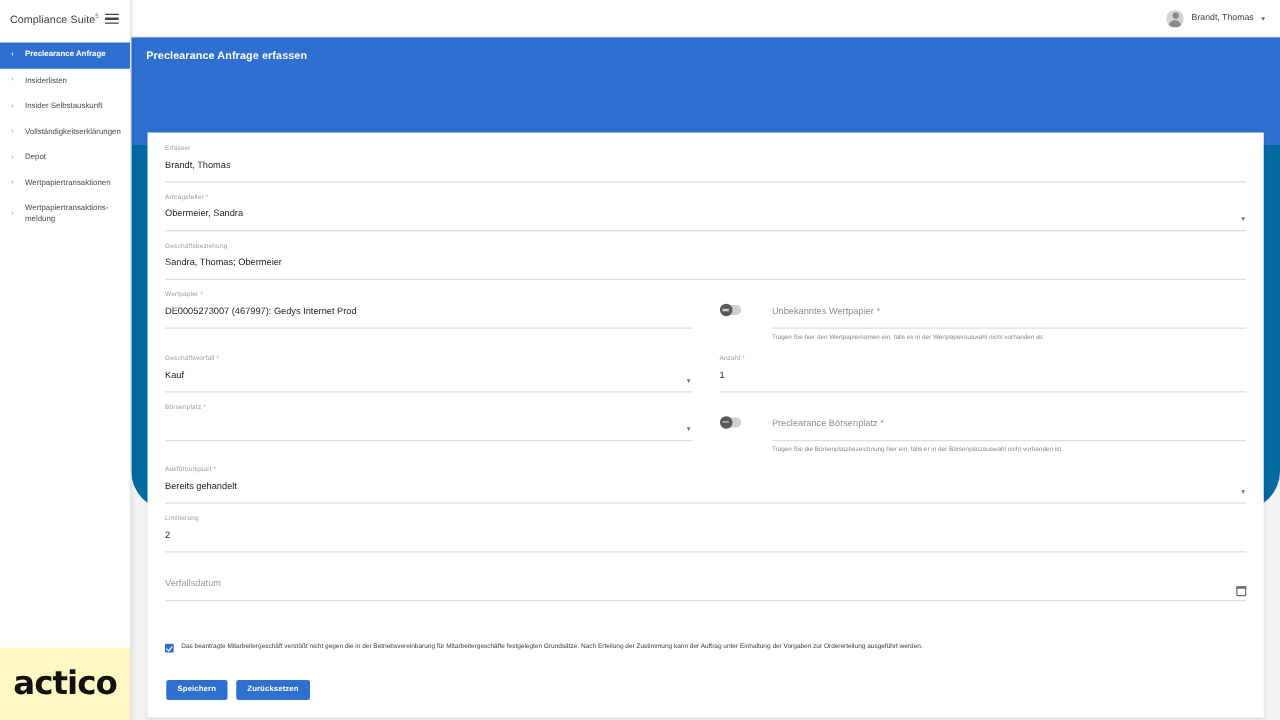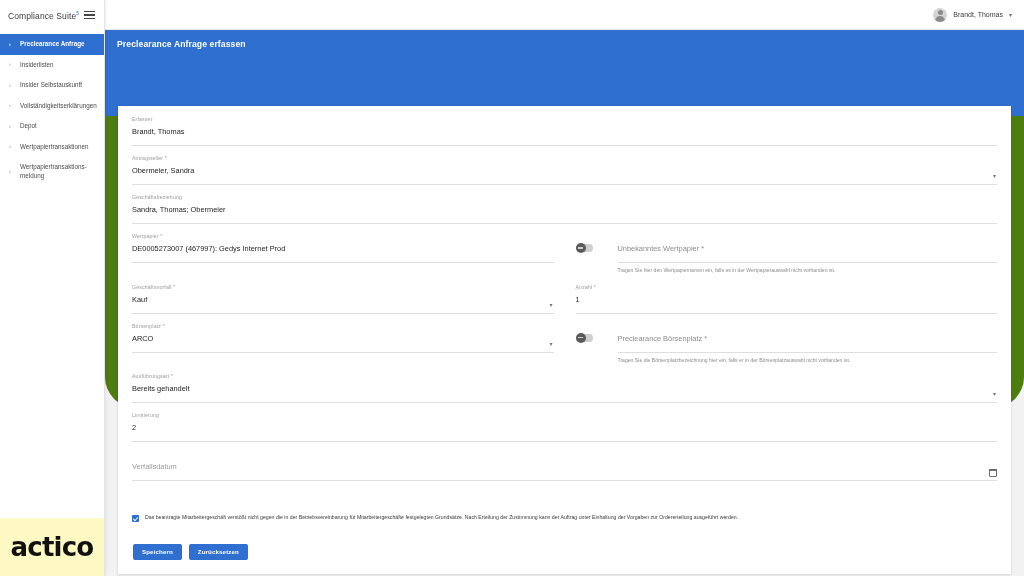--- a/index.html
+++ b/index.html
@@ -45,21 +45,21 @@
     margin-top: auto; height: 58px;
     display: flex; align-items: center; justify-content: center;
     background: #fef9c3;
   }
   .logo-text {
     font-size: 26px; font-weight: bold; color: #111111;
     letter-spacing: -0.8px; font-family: "DejaVu Sans", sans-serif;
   }
 
   
-  .main { flex: 1; position: relative; background: #4d7c0f; height: 408px; border-radius: 31px; }
+  .main { flex: 1; position: relative; background: #0369a1; height: 408px; border-radius: 31px; }
   .topbar {
     height: 30px; background: #ffffff; display: flex; align-items: center;
     justify-content: flex-end; padding-right: 12px; gap: 6px;
     border-bottom: 1px solid #ececec;
   }
   .avatar {
     width: 14px; height: 14px; border-radius: 50%;
     background: #d4d4d4; position: relative; overflow: hidden;
   }
   .avatar::before {
@@ -287,21 +287,20 @@
             <span class="lab">Anzahl *</span>
             <div class="val">1</div>
           </div>
         </div>
       </div>
 
       <div class="row">
         <div class="col">
           <div class="field">
             <span class="lab">Börsenplatz *</span>
-            <div class="val">ARCO</div>
             <span class="arrow">▾</span>
           </div>
         </div>
         <div class="col">
           <div class="toggle-row">
             <div class="toggle">
               <span class="knob"></span>
             </div>
             <div class="toggle-field">
               <div class="field no-label">

